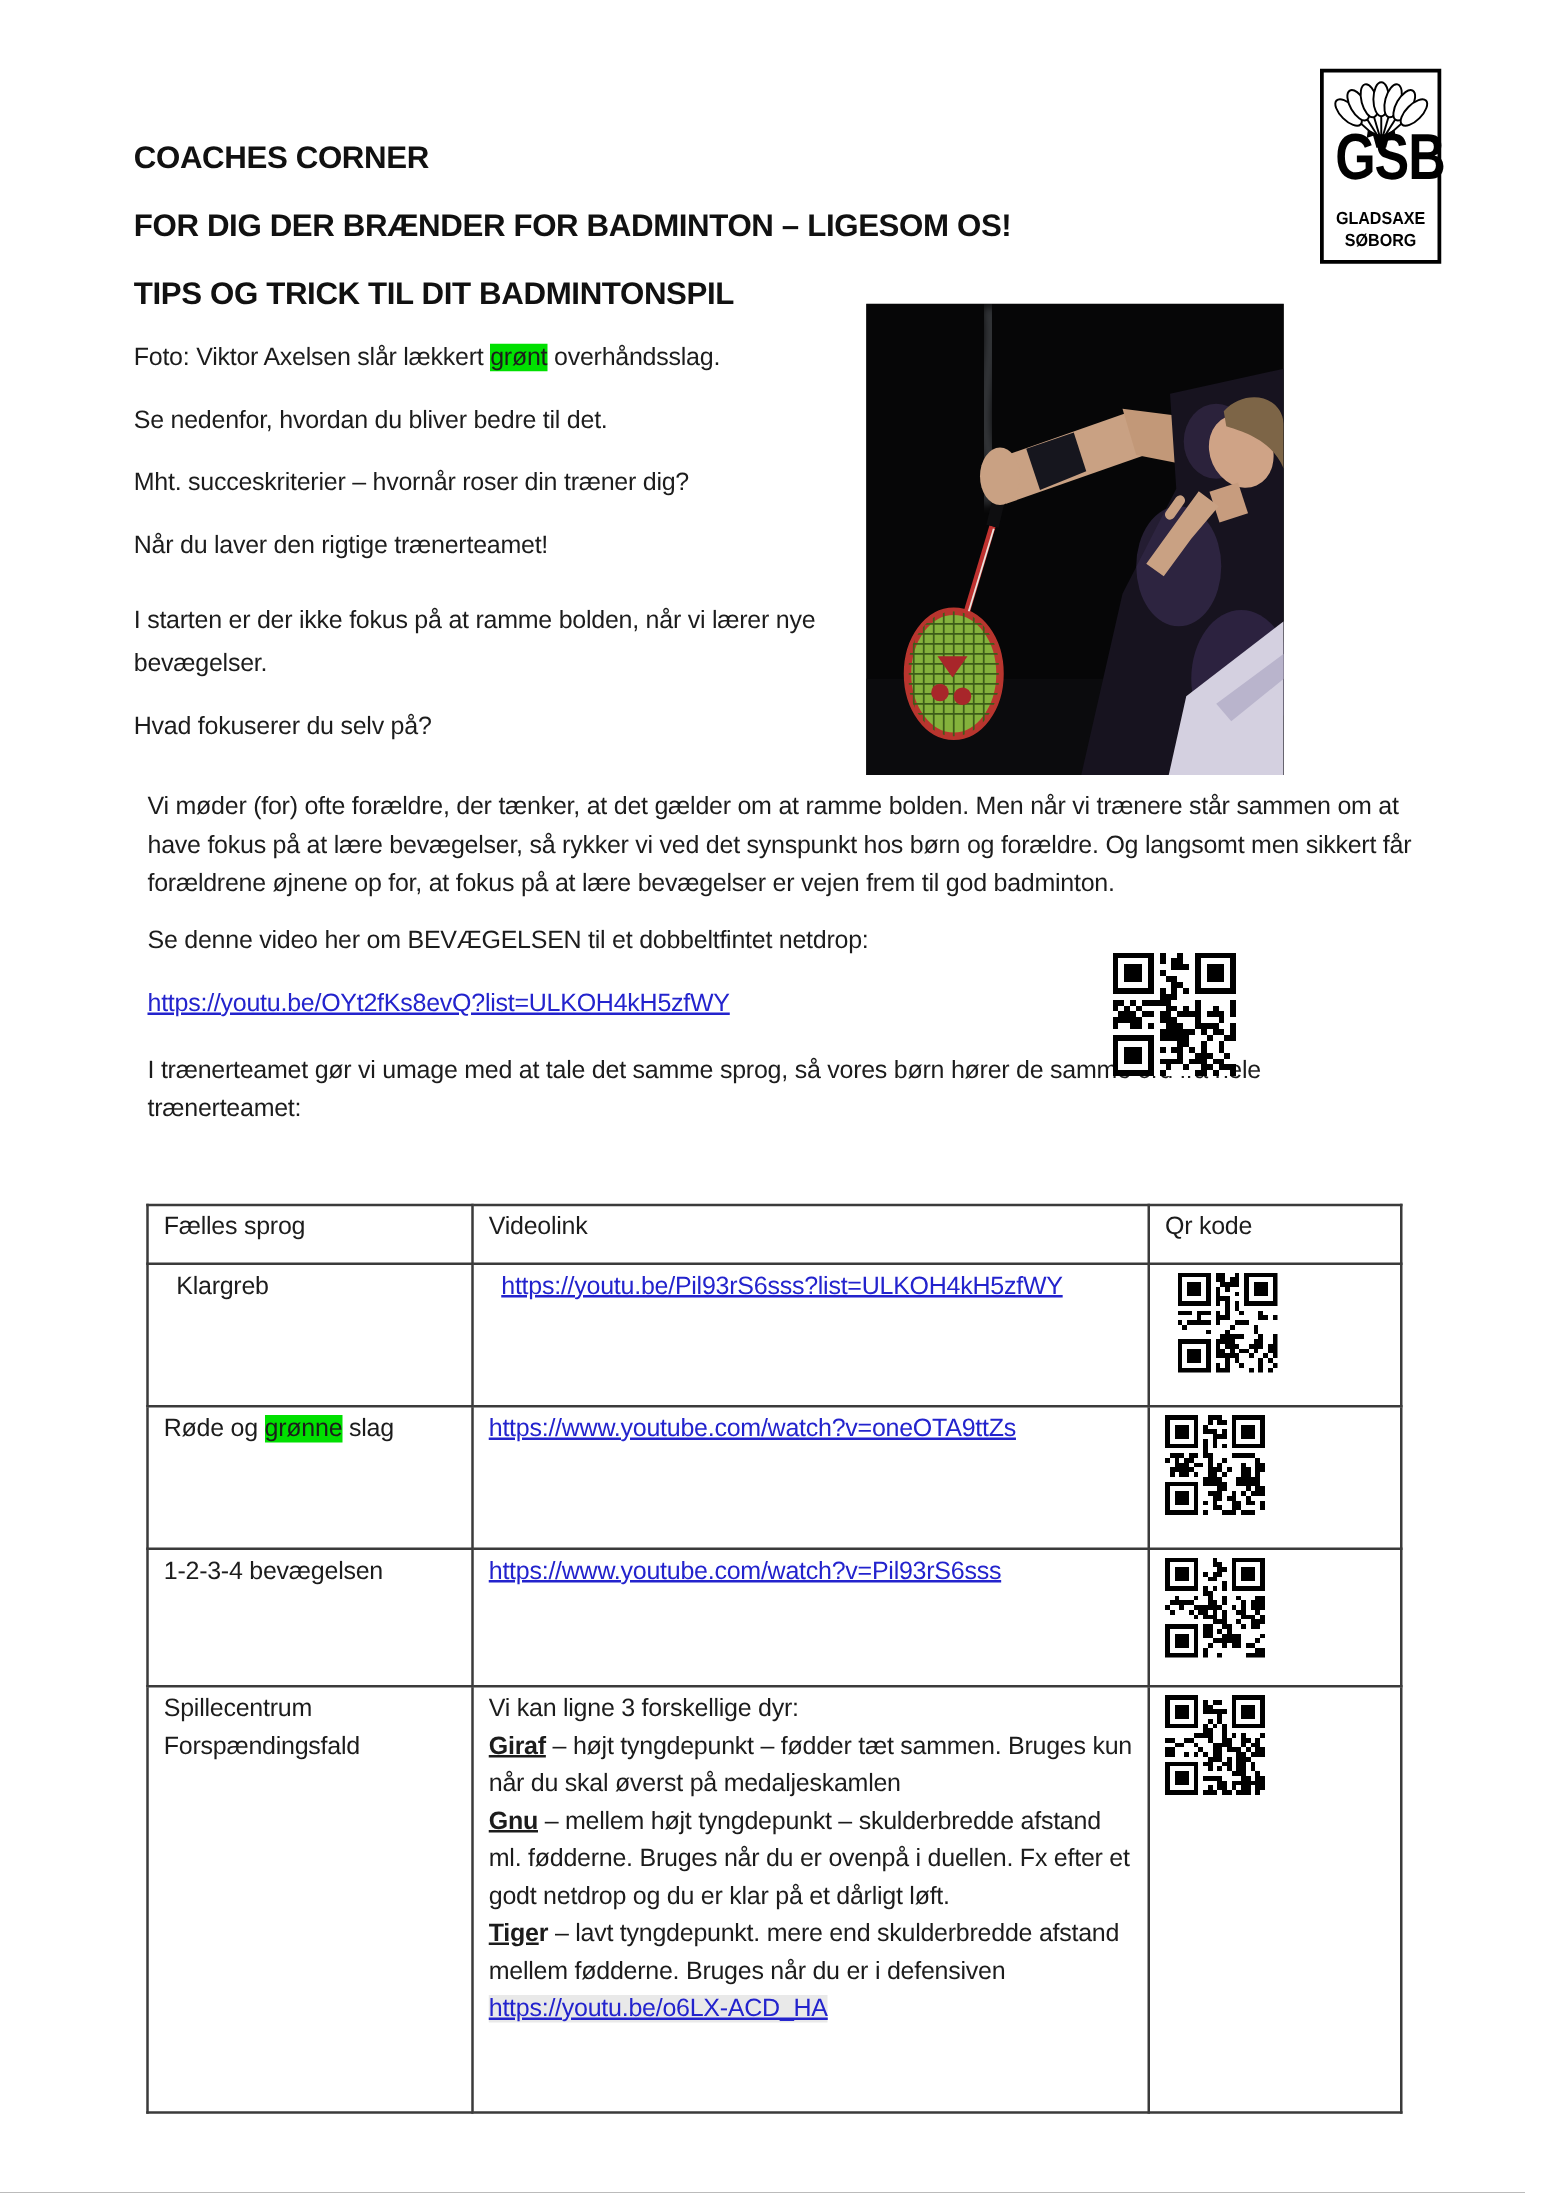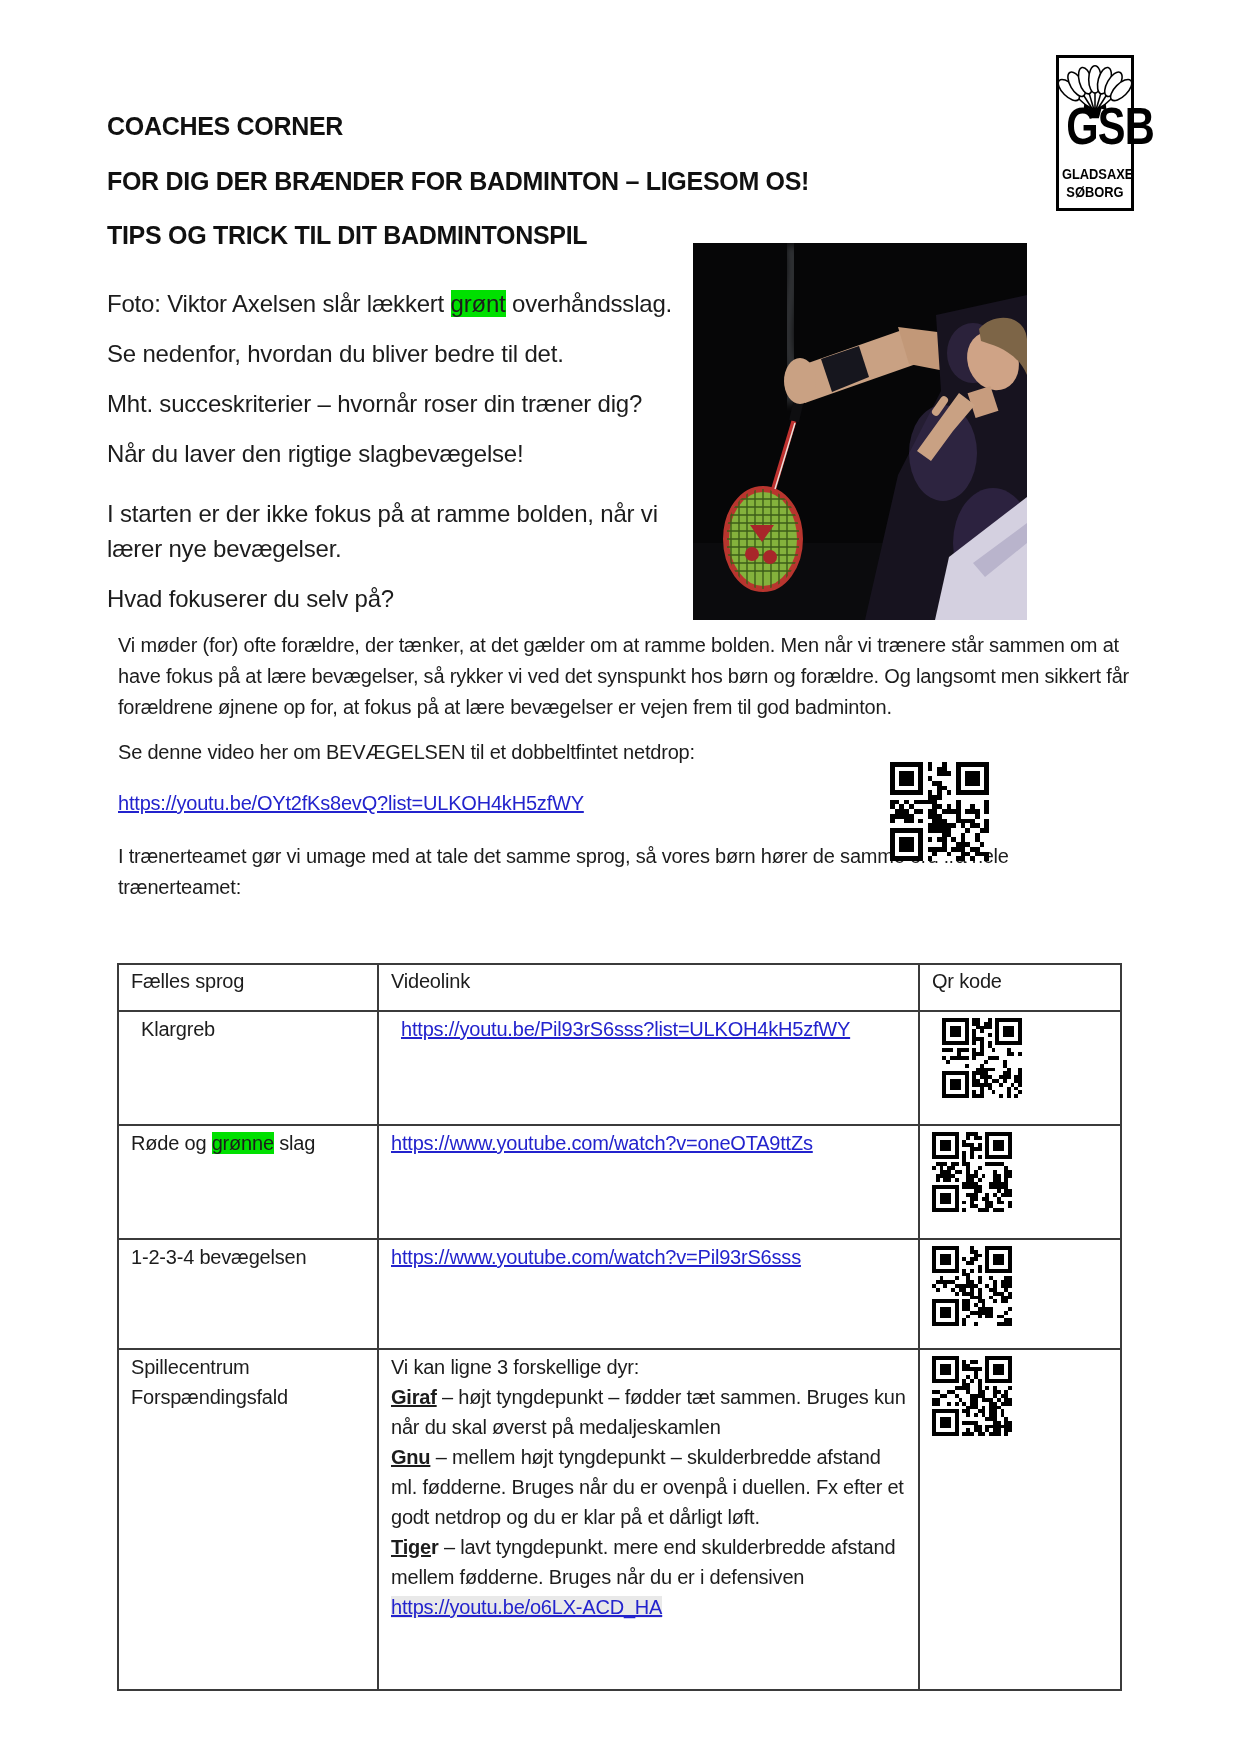--- a/index.html
+++ b/index.html
@@ -4,33 +4,33 @@
 <style>
   html,body{margin:0;padding:0;background:#888;}
   .page{position:relative;width:1240px;height:1754px;background:#ffffff;margin:0 auto;
         font-family:"Liberation Sans",sans-serif;color:#1c1c1c;letter-spacing:-0.2px;overflow:hidden;}
   h1,h2,h3{position:absolute;left:107px;margin:0;font-size:25px;font-weight:bold;color:#111;letter-spacing:-0.3px;}
   h1{top:112px;}
   h2{top:167px;}
   h3{top:221px;}
 
   
-  .logo{position:absolute;left:1056px;top:55px;width:78px;height:156px;border:3px solid #000;
+  .logo{position:absolute;left:1056px;top:55px;width:97px;height:156px;border:3px solid #000;
         box-sizing:border-box;background:#fff;text-align:center;}
   .logo svg{position:absolute;left:50%;top:2px;transform:translateX(-50%);}
   .logo-acronym{position:absolute;top:42px;width:100%;font-size:52px;font-weight:bold;line-height:1;
         transform:scaleX(.8);letter-spacing:-1px;color:#000;}
   .logo-cities{position:absolute;bottom:7px;width:100%;font-weight:bold;font-size:14px;line-height:1.25;
         transform:scaleX(.92);letter-spacing:0;color:#000;}
 
   
   .photo{position:absolute;left:693px;top:243px;width:334px;height:377px;background:#060606;overflow:hidden;}
 
   
-  .intro{position:absolute;left:107px;top:286px;width:568px;font-size:24px;line-height:35px;}
+  .intro{position:absolute;left:107px;top:269px;width:568px;font-size:20px;line-height:35px;}
   .intro p{margin:0 0 15px 0;}
   .intro p.gap{margin-top:25px;}
 
   
   .main{position:absolute;left:118px;top:630px;width:1016px;font-size:20px;line-height:31px;}
   .main p{margin:0 0 14px 0;}
   .main p.vidintro{margin-bottom:20px;}
   .main p.linkline{margin-bottom:22px;}
 
   .hl{background:#00e000;}
@@ -156,21 +156,21 @@
 
       <path d="M256 314 L334 254 L334 377 L242 377 Z" fill="#d4d0e0"></path>
       <path d="M280 320 L334 280 L334 300 L292 334 Z" fill="#b9b4cc"></path>
     </svg>
   </div>
 
   <div class="intro">
     <p><span>Foto: Viktor Axelsen slår lækkert </span><span class="hl">grønt</span><span> overhåndsslag.</span></p>
     <p>Se nedenfor, hvordan du bliver bedre til det.</p>
     <p>Mht. succeskriterier – hvornår roser din træner dig?</p>
-    <p>Når du laver den rigtige slagbevægelse!</p>
+    <p>Når du laver den rigtige trænerteamet!</p>
     <p class="gap">I starten er der ikke fokus på at ramme bolden, når vi lærer nye bevægelser.</p>
     <p>Hvad fokuserer du selv på?</p>
   </div>
 
   <div class="main">
     <p>Vi møder (for) ofte forældre, der tænker, at det gælder om at ramme bolden. Men når vi trænere står sammen om at have fokus på at lære bevægelser, så rykker vi ved det synspunkt hos børn og forældre. Og langsomt men sikkert får forældrene øjnene op for, at fokus på at lære bevægelser er vejen frem til god badminton.</p>
     <p class="vidintro">Se denne video her om BEVÆGELSEN til et dobbeltfintet netdrop:</p>
     <p class="linkline"><a class="link">https://youtu.be/OYt2fKs8evQ?list=ULKOH4kH5zfWY</a></p>
     <p>I trænerteamet gør vi umage med at tale det samme sprog, så vores børn hører de samme ord fra hele trænerteamet:</p>
   </div>

